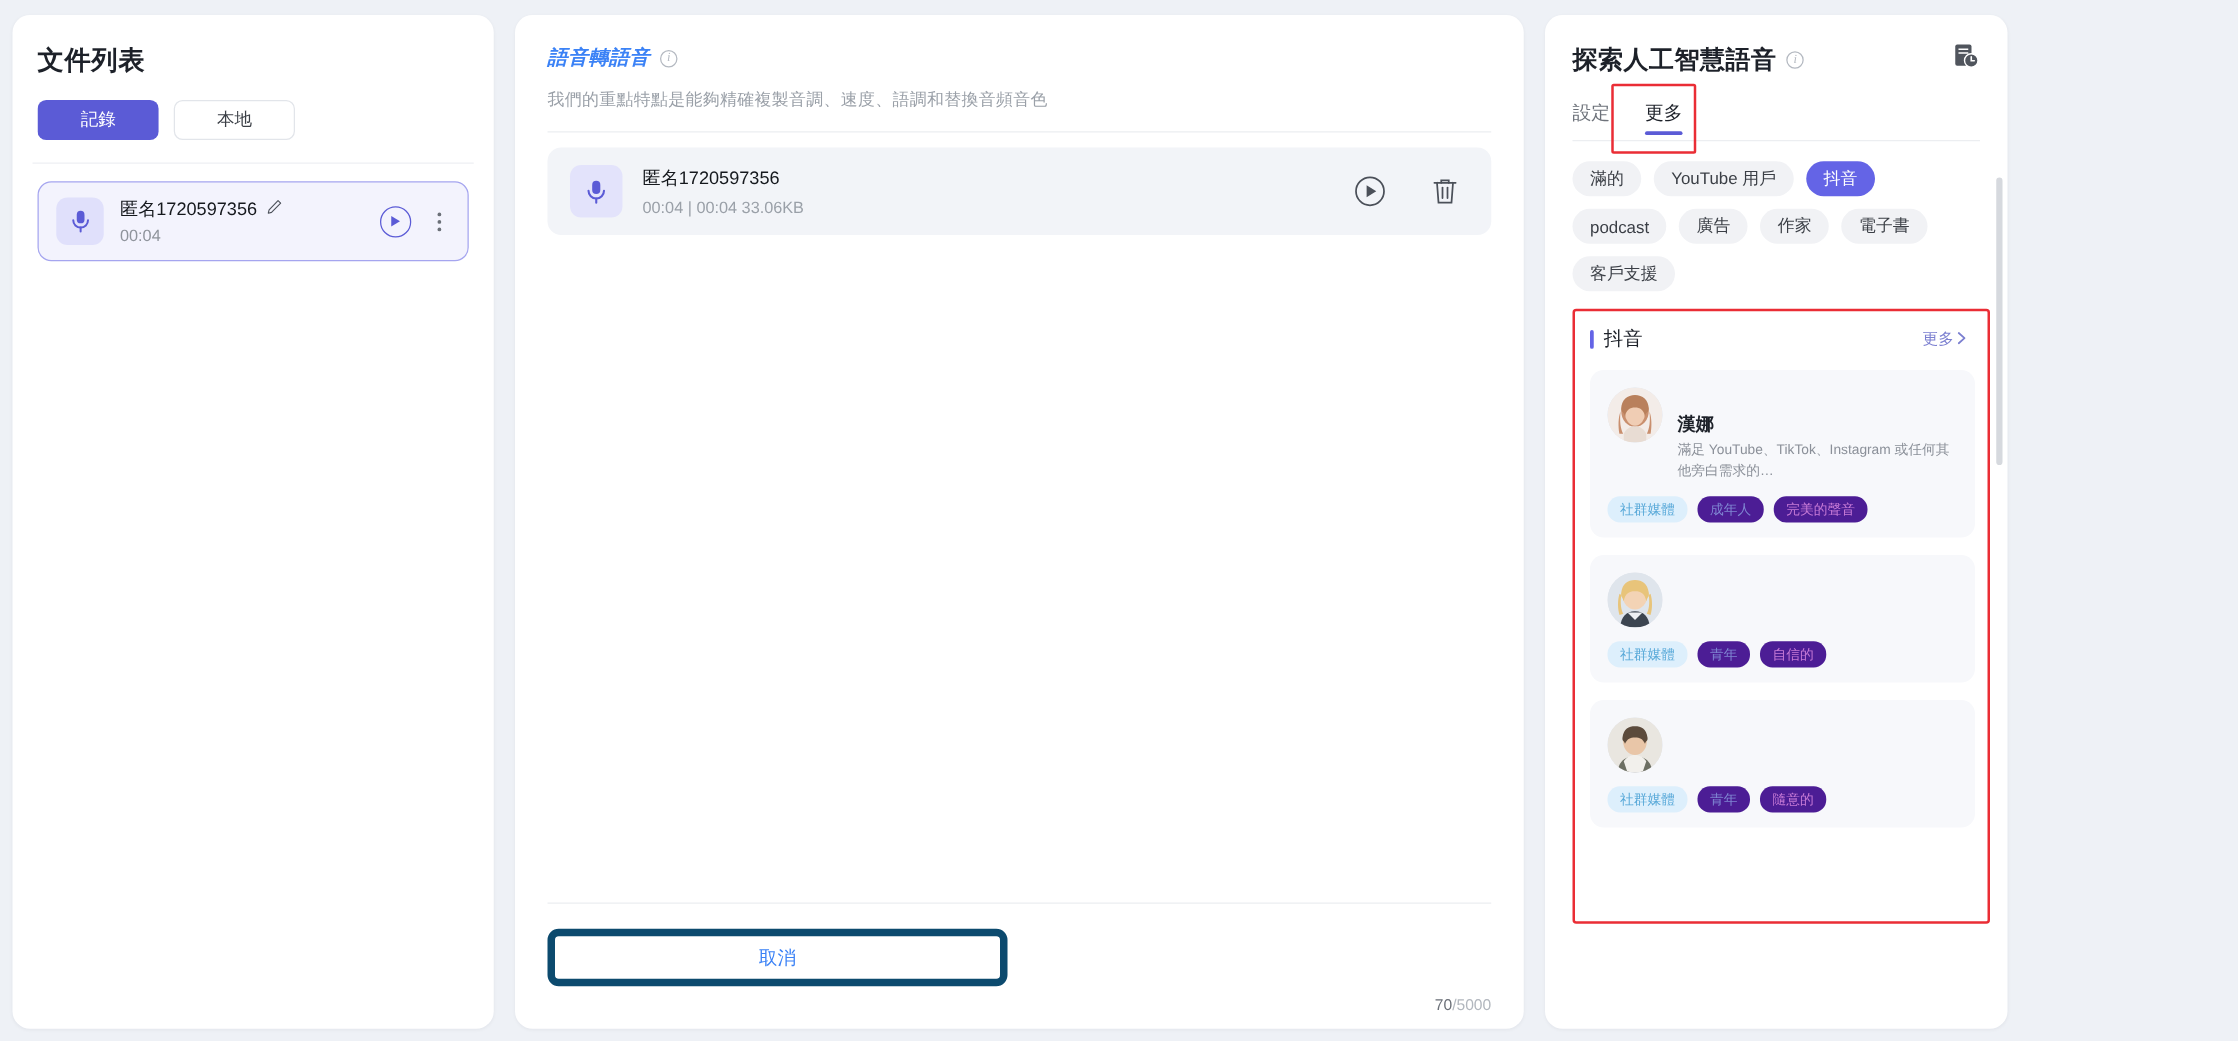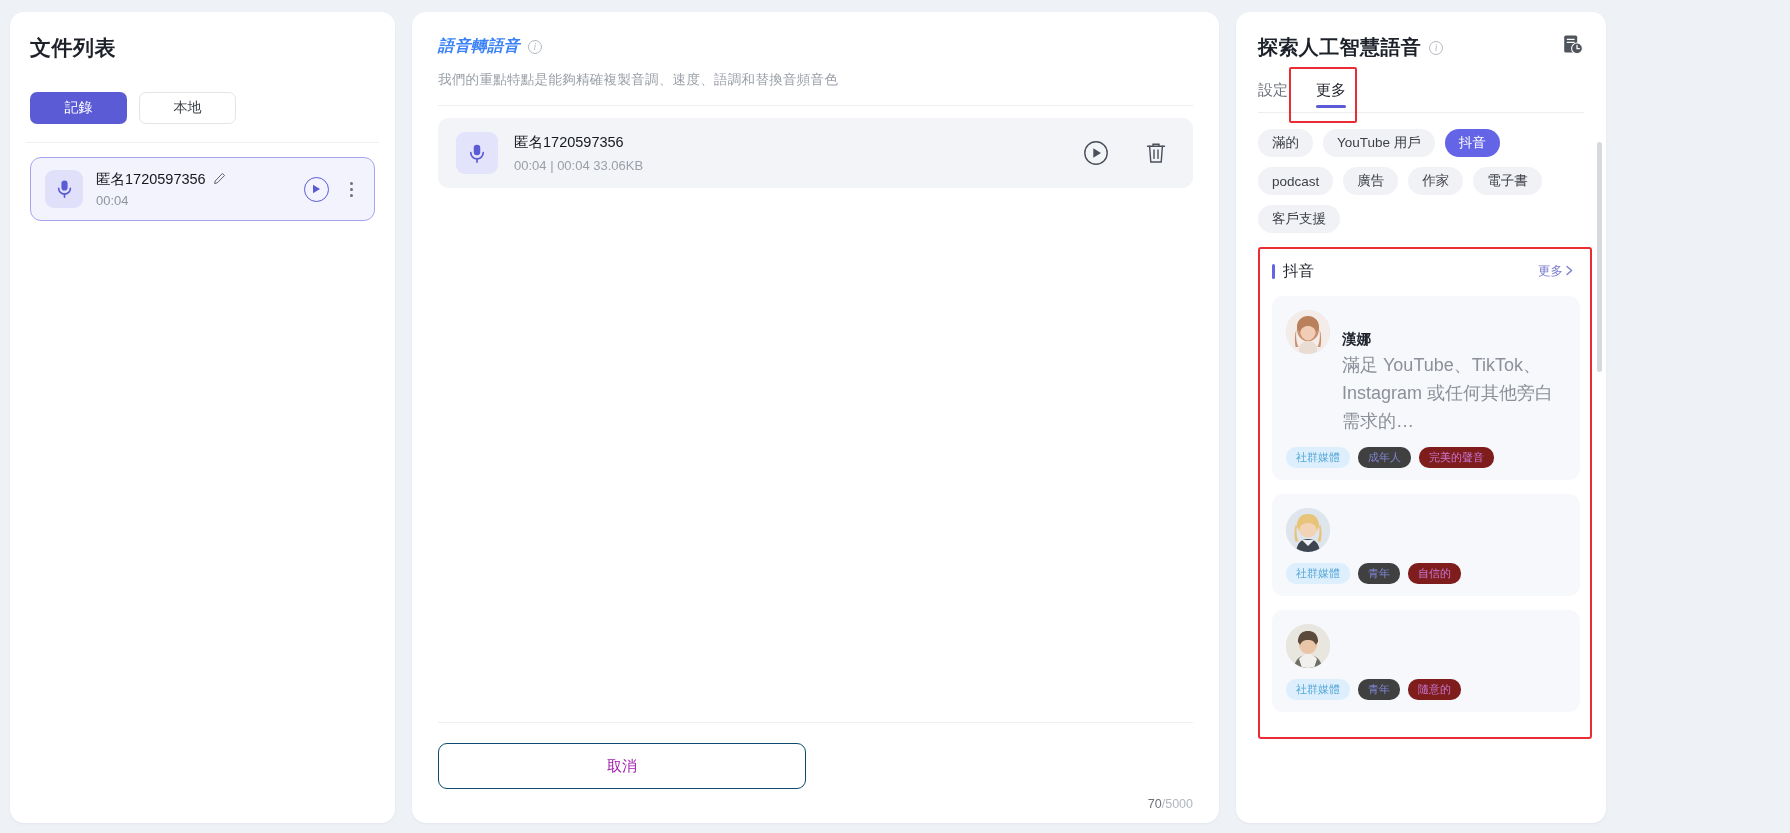--- a/index.html
+++ b/index.html
@@ -27,21 +27,21 @@
   
   .left { width: 385px; flex: 0 0 385px; padding: 22px 20px 0 20px; }
   .left h1 {
     font-size: 21px; font-weight: 700; color: #1d2129;
     letter-spacing: .5px; margin-bottom: 18px;
   }
   .seg { display: flex; gap: 12px; margin-bottom: 18px; }
   .seg-btn {
     width: 97px; height: 32px; border-radius: 7px;
     font-size: 14px; display: flex; align-items: center; justify-content: center;
-    cursor: pointer; border: 1px solid transparent; margin-top: 12px;
+    cursor: pointer; border: 1px solid transparent;
   }
   .seg-btn.active { background: #5b5bd6; color: #fff; }
   .seg-btn.idle { background: #fff; color: #3b3f46; border-color: #e2e5ea; }
   .left-divider { height: 1px; background: #eef0f3; margin: 0 -4px 14px -4px; }
 
   .rec-item {
     display: flex; align-items: center; gap: 13px;
     background: #f3f3fd; border: 1px solid #a5a5ef;
     border-radius: 11px; padding: 12px 14px; cursor: pointer;
   }
@@ -88,21 +88,21 @@
   .audio-info { font-size: 13px; color: #9aa0a8; margin-top: 6px; }
   .icon-btn { cursor: pointer; display:flex; align-items:center; justify-content:center; }
 
   .c-spacer { flex: 1 1 auto; }
   .c-footer-divider { height: 1px; background: #eceef1; }
   .c-actions { display: flex; gap: 34px; padding: 20px 0 8px 0; }
   .btn {
     height: 46px; border-radius: 9px; font-size: 15px;
     display: flex; align-items: center; justify-content: center; cursor: pointer;
   }
-  .btn-cancel { width: 368px; flex: 0 0 368px; background:#fff; border:1px solid #0c4a6e; color:#a21caf; }
+  .btn-cancel { width: 368px; flex: 0 0 368px; background:#fff; border:6px solid #0c4a6e; color:#3b82f6; }
   .btn-generate { flex: 1 1 auto; background:#6464e6; color:#fff; font-weight:600; }
   .counter { text-align: right; font-size: 12.5px; color: #b2b7be; padding-bottom: 12px; }
   .counter b { color: #6b7078; font-weight: 400; margin-left: 38px; }
 
   
   .right { width: 370px; flex: 0 0 370px; padding: 22px 0 0 0; overflow: hidden; }
   .r-head { padding: 0 22px; display: flex; align-items: flex-start; justify-content: space-between; }
   .r-title { font-size: 20px; font-weight: 700; color: #1d2129; letter-spacing: .4px; }
   .hist-icon { cursor: pointer; }
 
@@ -137,26 +137,26 @@
     background: #f7f8fb; border-radius: 11px; padding: 14px 14px 12px 14px;
     margin-top: 14px; cursor: pointer;
   }
   .vc-top { display: flex; gap: 12px; }
   .avatar {
     width: 44px; height: 44px; flex: 0 0 44px; border-radius: 50%;
     overflow: hidden; background: #dfe3ea; position: relative;
   }
   .vc-body { flex: 1 1 auto; min-width: 0; }
   .vc-name { font-size: 14.5px; font-weight: 700; color: #1d2129; margin-top: 20px; }
-  .vc-desc { font-size: 18px; color: #8b9099; line-height: 1.55; margin-top: 3px; }
+  .vc-desc { font-size: 11px; color: #8b9099; line-height: 1.55; margin-top: 3px; }
   .vc-tags { display: flex; gap: 8px; margin-top: 11px; flex-wrap: wrap; }
   .vtag { font-size: 11px; padding: 3px 10px; border-radius: 10px; }
   .vtag.blue { background: #ddeffc; color: #57a8d8; }
-  .vtag.indigo { background: #404040; color: #7f86d2; }
-  .vtag.pink { background: #7f1d1d; color: #c77ad6; }
+  .vtag.indigo { background: #4c1d95; color: #7f86d2; }
+  .vtag.pink { background: #4c1d95; color: #c77ad6; }
 
   .r-scroll {
     position: absolute; right: 4px; top: 130px; width: 5px; height: 230px;
     border-radius: 3px; background: #d6d9de;
   }
 </style>
 </head>
 <body>
 
 <div class="app">

